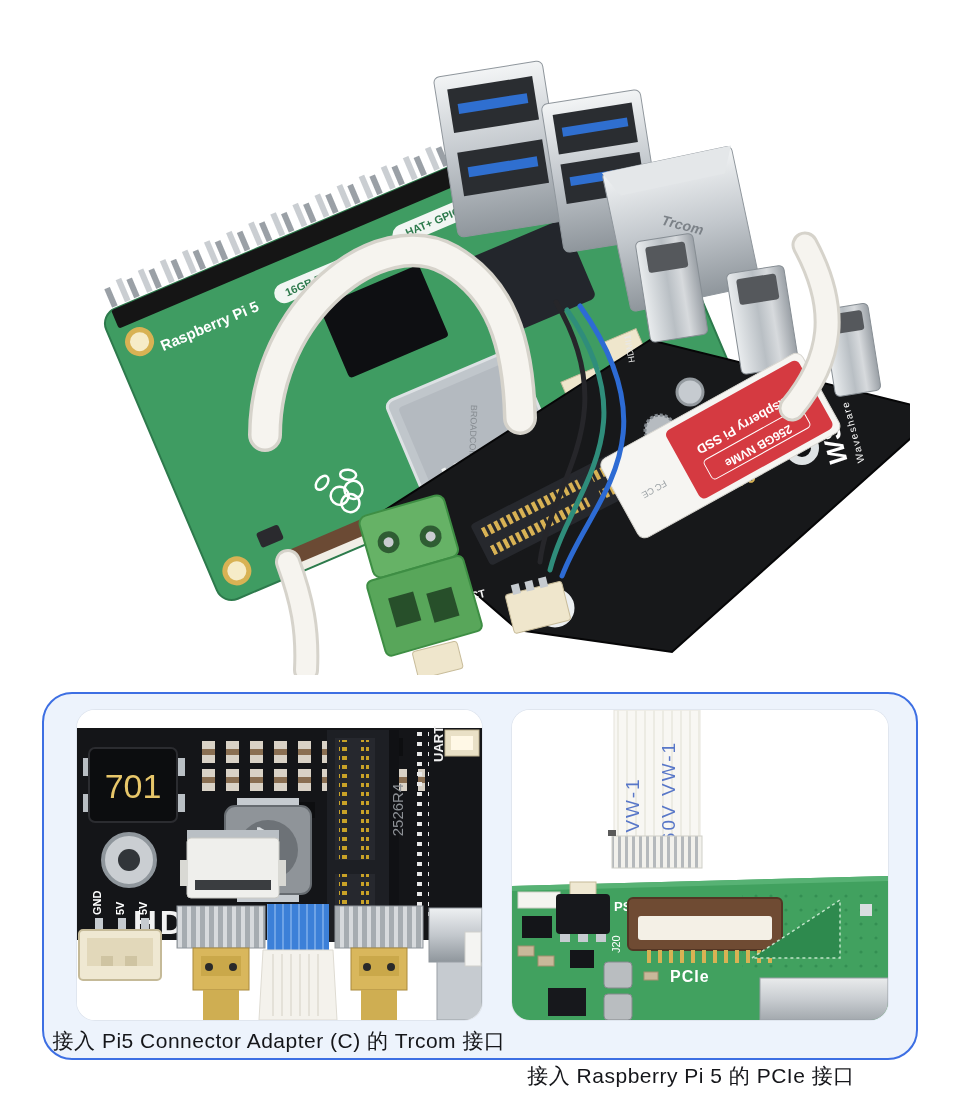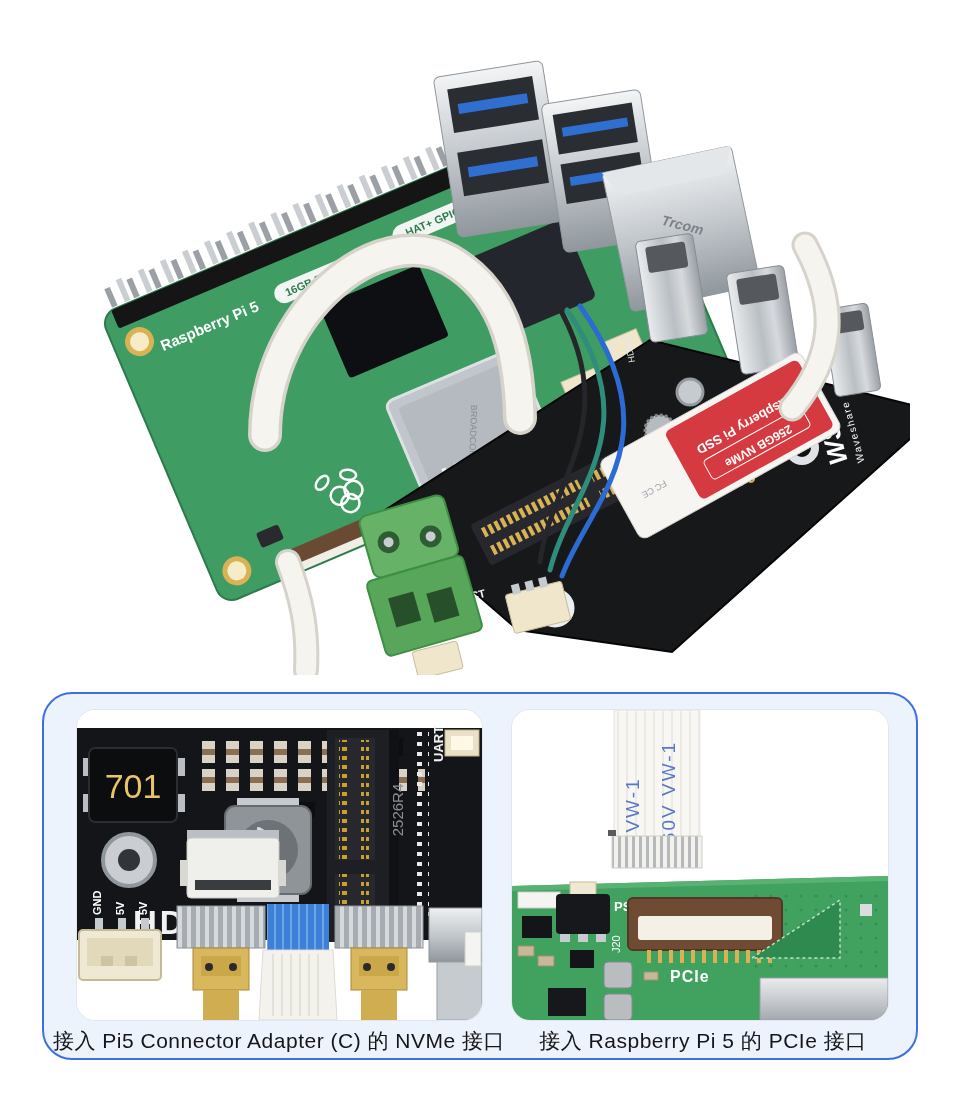--- a/index.html
+++ b/index.html
@@ -17,21 +17,21 @@
     position:absolute;top:16px;height:310px;border-radius:18px;overflow:hidden;
     background:#ffffff;box-shadow:0 0 0 1px rgba(0,0,0,.05);
   }
   .card-left{left:33px;width:405px;}
   .card-right{left:468px;width:376px;}
   .caption{
     position:absolute;top:334px;font-size:21px;line-height:26px;color:#15161a;
     text-align:center;letter-spacing:.5px;
   }
   .caption-left{left:0;width:470px;}
-  .caption-right{left:458px;width:402px;}
+  .caption-right{left:446px;width:402px;margin-top:35px;}
 </style>
 </head>
 <body>
 
 <div class="hero">
 <svg viewBox="0 0 860 665" width="860" height="665">
   <defs>
     <linearGradient id="metalA" x1="0" y1="0" x2="1" y2="0">
       <stop offset="0" stop-color="#e9ecee"></stop>
           <stop offset=".45" stop-color="#b9bfc4"></stop>
@@ -410,15 +410,15 @@
           <rect x="26" y="246" width="16" height="10" fill="#c8b89a" stroke="#a3906f"></rect>
           <rect x="92" y="252" width="28" height="26" rx="4" fill="#b9bdc0" stroke="#85898d"></rect>
           <rect x="92" y="284" width="28" height="26" rx="4" fill="#b9bdc0" stroke="#85898d"></rect>
           <rect x="36" y="278" width="38" height="28" fill="#17181c"></rect>
           <rect x="132" y="262" width="14" height="8" fill="#c8b89a" stroke="#a3906f"></rect>
         </g>
       </g>
     </svg>
   </div>
 
-  <div class="caption caption-left">接入 Pi5 Connector Adapter (C) 的 NVMe 接口</div>
+  <div class="caption caption-left">接入 Pi5 Connector Adapter (C) 的 Trcom 接口</div>
   <div class="caption caption-right">接入 Raspberry Pi 5 的 PCIe 接口</div>
 </div>
 
 </body></html>

